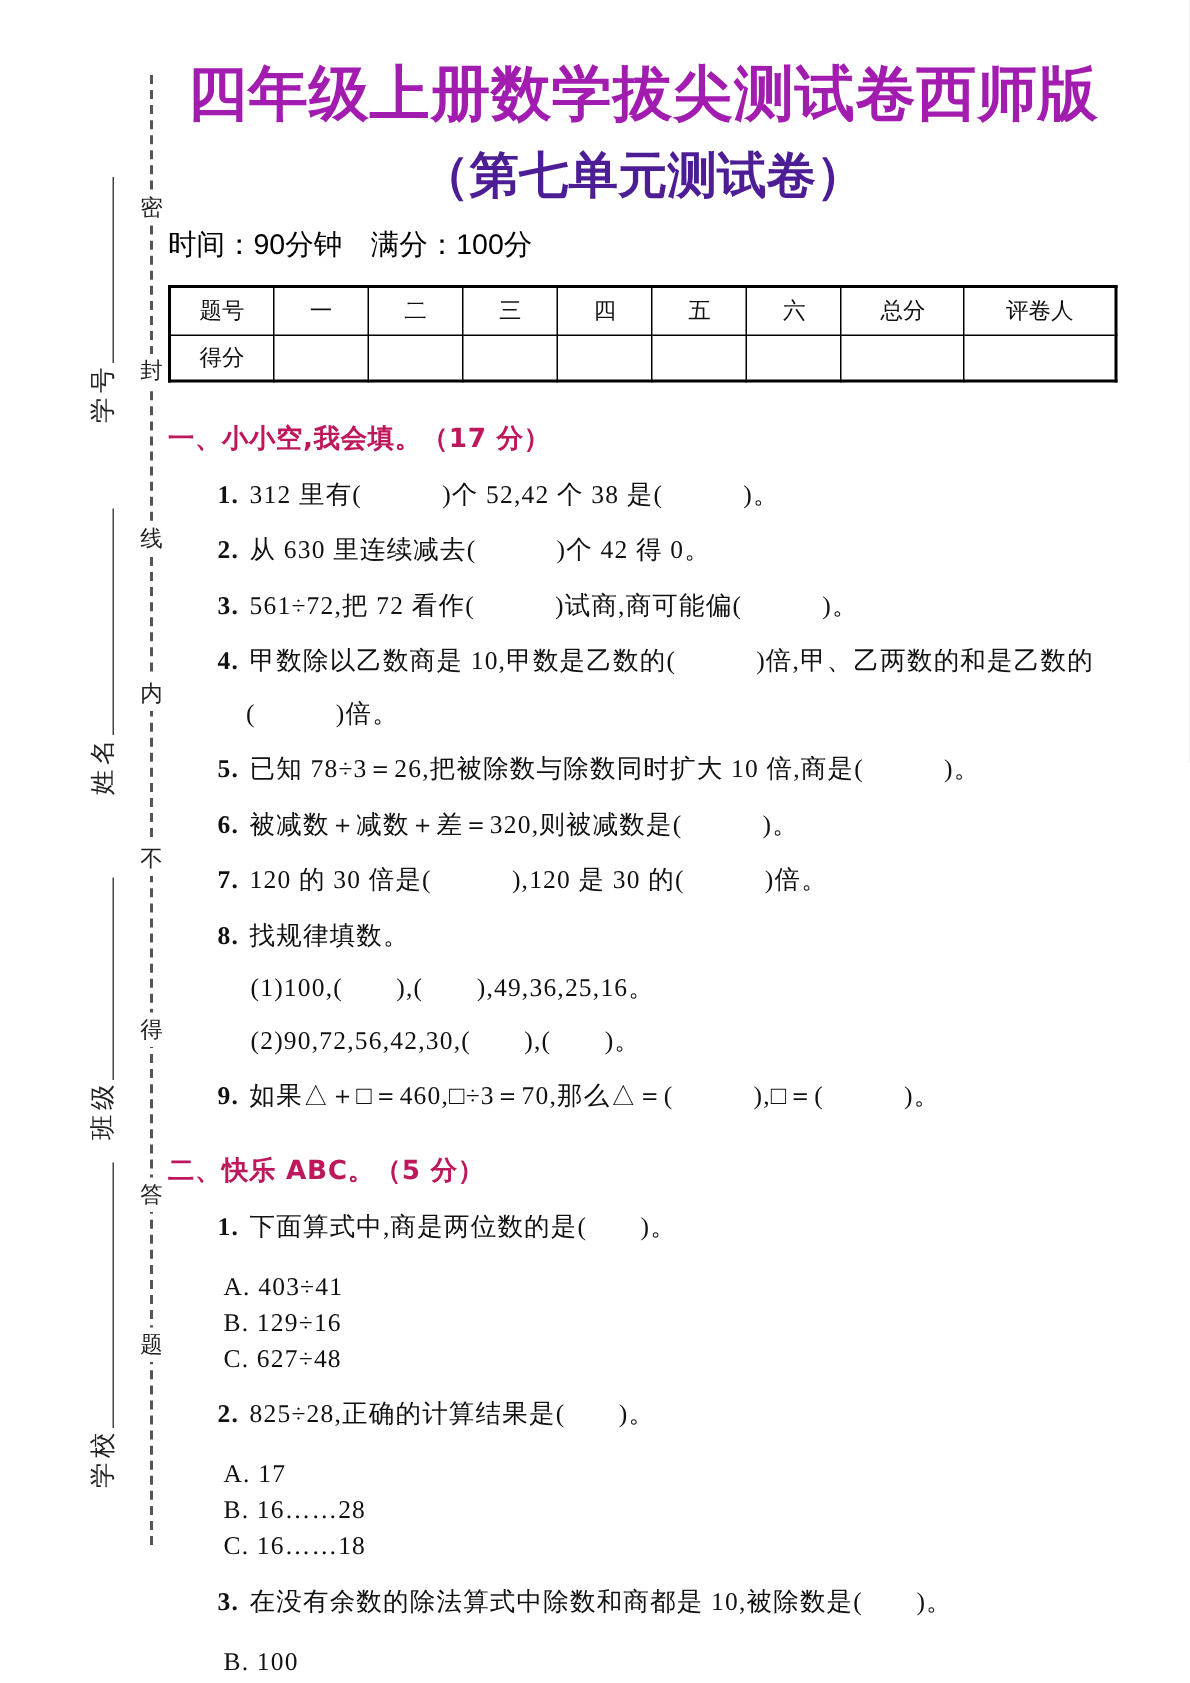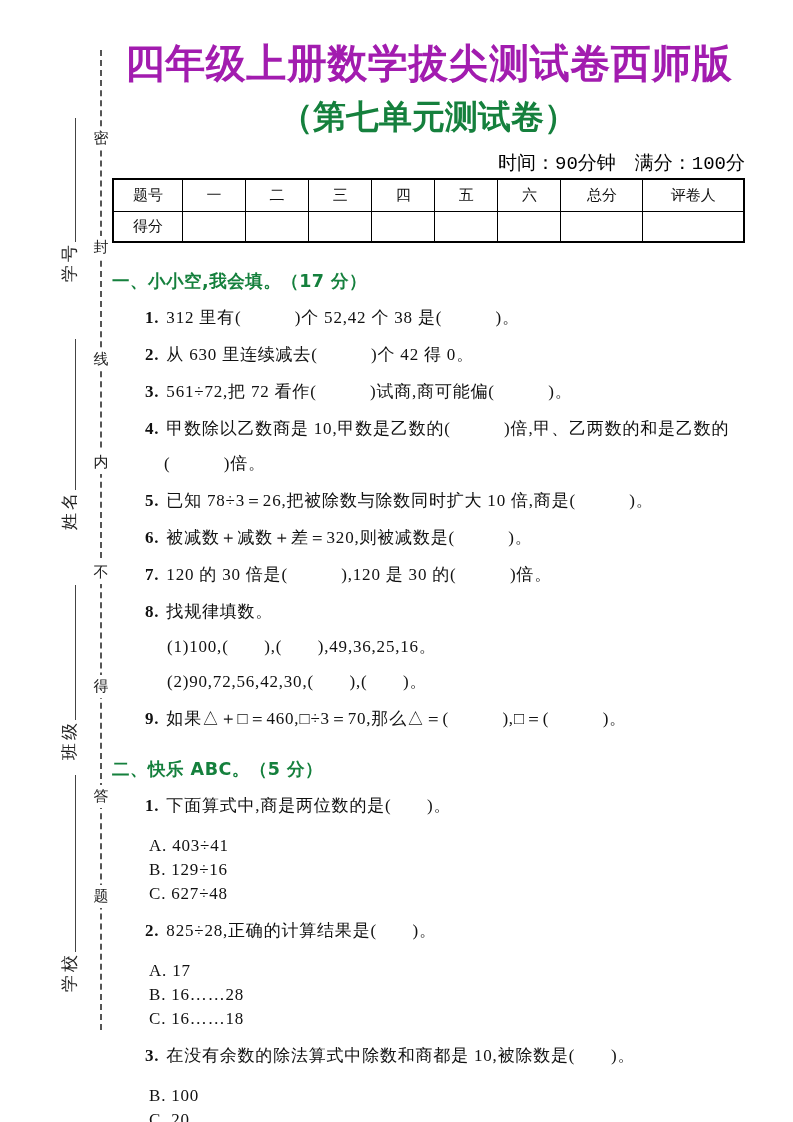--- a/index.html
+++ b/index.html
@@ -34,41 +34,41 @@
 
   
   .content { position:absolute; left:112px; top:38px; width:633px; }
   .title {
     margin:0; font-family:"DejaVu Sans", sans-serif; font-weight:700;
     font-size:40px; line-height:50px; text-align:center; color:#a21caf;
     white-space:nowrap; letter-spacing:0.5px;
   }
   .subtitle {
     margin:8px 0 0 0; font-family:"DejaVu Sans", sans-serif; font-weight:700;
-    font-size:33px; line-height:42px; text-align:center; color:#15803d;
+    font-size:33px; line-height:42px; text-align:center; color:#4c1d95;
   }
   .meta {
-    margin-top:14px; text-align:right; font-family:Liberation Mono, monospace;
+    margin-top:14px; text-align:left; font-family:Liberation Sans, sans-serif;
     font-size:19px; line-height:24px; color:#000;
   }
   table.score {
-    width:100%; border-collapse:collapse; margin-top:2px;
+    width:100%; border-collapse:collapse; margin-top:14px;
     border:2px solid #000; table-layout:fixed;
     font-family:"DejaVu Sans", sans-serif;
   }
   table.score th, table.score td {
     border:1px solid #000; text-align:center; font-weight:400;
     font-size:15px; color:#111; padding:0;
   }
   table.score tr.hdr  th { height:31px; }
   table.score tr.body td { height:29px; }
 
   .sec-heading {
     margin-top:26px; font-family:"DejaVu Sans", sans-serif; font-weight:700;
-    font-size:17.5px; line-height:24px; color:#15803d; letter-spacing:0.5px;
+    font-size:17.5px; line-height:24px; color:#be185d; letter-spacing:0.5px;
   }
   .q {
     margin-top:13px; padding-left:33px; font-size:17px; line-height:24px;
     letter-spacing:0.8px; color:#111;font-family:Liberation Serif, serif;
   }
   .q .qnum { font-weight:700; margin-right:7px; }
   .q.cont { padding-left:52px; margin-top:11px; }
   .q.sub  { padding-left:55px; margin-top:11px; }
   .opts { display:flex; margin-top:16px; padding-left:37px; font-size:17px; line-height:24px; letter-spacing:0.8px;flex-direction:column; }
   .opt-a { width:228px; } .opt-b { width:222px; } .opt-c { flex:1; }

